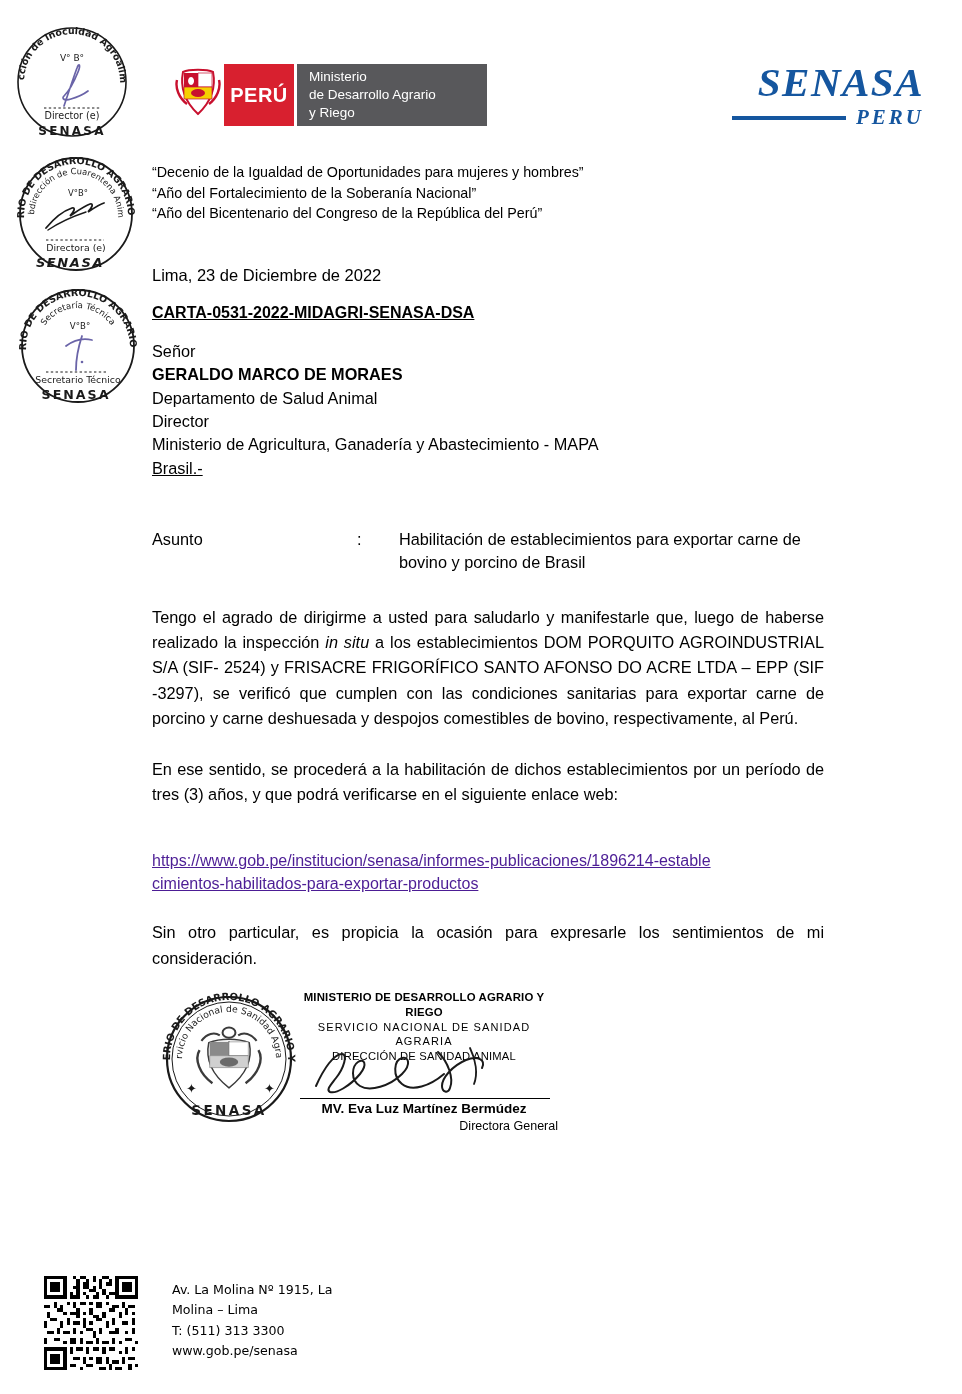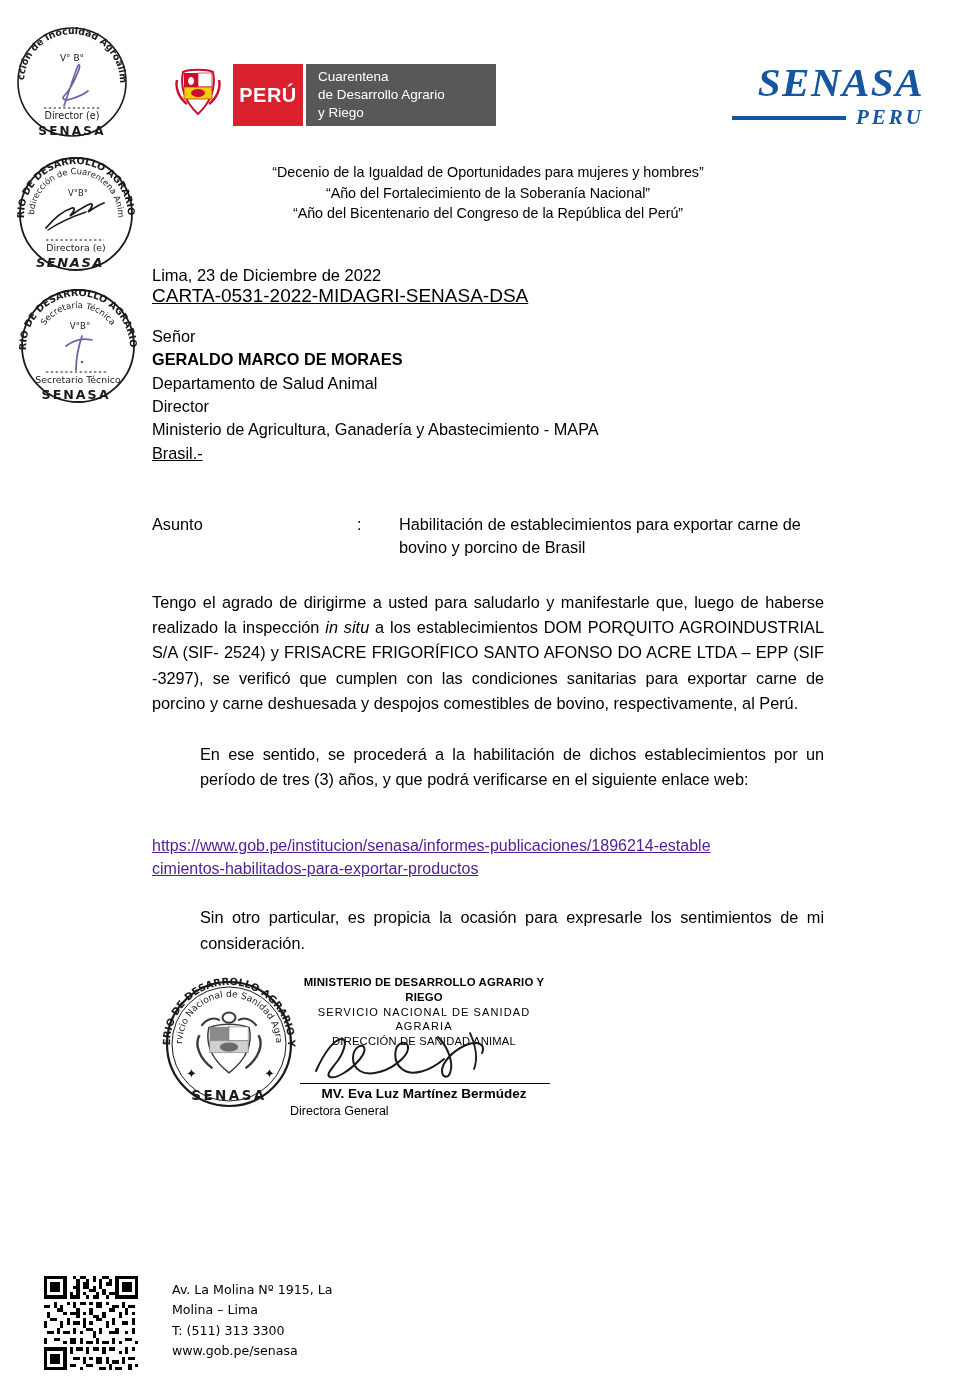--- a/index.html
+++ b/index.html
@@ -58,21 +58,20 @@
   .midagri-peru {
     width: 70px;
     background: #d8202f;
     color: #ffffff;
     display: flex;
     align-items: center;
     justify-content: center;
     font-size: 20px;
     font-weight: bold;
     letter-spacing: 0.5px;
-    margin-left: 9px;
   }
   .midagri-bar {
     width: 3px;
     background: #ffffff;
   }
   .midagri-min {
     background: #58585b;
     color: #ffffff;
     padding: 5px 16px 5px 12px;
     font-size: 13.5px;
@@ -122,33 +121,34 @@
 
   
   .doc {
     position: absolute;
     left: 152px;
     top: 0;
     width: 672px;
   }
   .epigraph {
     margin-top: 162px;
-    text-align: center;
+    text-align: left;
     font-size: 14.3px;
     line-height: 1.45;
   }
   .epigraph div { white-space: nowrap; }
 
   .city-date {
     margin-top: 42px;
     font-size: 16.5px;
   }
   .doc-code {
-    font-size: 19px;
-    font-weight: normal;
+    margin-top: 19px;
+    font-size: 16px;
+    font-weight: bold;
     text-decoration: underline;
     display: inline-block;
   }
 
   .addressee {
     margin-top: 18px;
     font-size: 16.3px;
     line-height: 1.43;
   }
   .addressee .name { font-weight: bold; }
@@ -163,21 +163,21 @@
   .subject-label { width: 205px; flex: none; }
   .subject-colon { width: 42px; flex: none; }
   .subject-text { flex: 1; }
 
   .body-p {
     margin-top: 30px;
     font-size: 16.3px;
     line-height: 1.56;
     text-align: justify;
   }
-  .body-p.tight { margin-top: 25px; margin-left: 48px; }
+  .body-p.tight { margin-top: 25px; }
   .body-p em { font-style: italic; }
 
   .weblink {
     margin-top: 26px;
     font-size: 16px;
     line-height: 1.42;
     color: #4c1d95;
     text-decoration: underline;
     word-break: break-all;
     display: inline-block;
@@ -227,21 +227,21 @@
     left: 130px; top: 114px;
     width: 268px;
     text-align: center;
     font-size: 13.5px;
     font-weight: bold;
   }
   .sig-role {
     position: absolute;
     left: 130px; top: 132px;
     width: 268px;
-    text-align: left;
+    text-align: right;
     font-size: 12.5px;
   }
 
   
   .footer {
     position: absolute;
     left: 0;
     bottom: 12px;
     width: 850px;
     height: 112px;
@@ -340,21 +340,21 @@
         <path d="M9,19 L37,19 L37,31 L23,31 L9,31 Z" fill="#f5d000" stroke="#c8102e" stroke-width="0.7"></path>
         <ellipse cx="23" cy="25" rx="7" ry="4" fill="#c8102e"></ellipse>
         <path d="M16,9 a3,4 0 1 0 0.1,0 M30,9 l3,6 l-6,0 Z" fill="#ffffff"></path>
         <path d="M2,12 C0,20 4,30 12,36" fill="none" stroke="#c8102e" stroke-width="2.4"></path>
         <path d="M44,12 C46,20 42,30 34,36" fill="none" stroke="#c8102e" stroke-width="2.4"></path>
       </svg>
     </div>
     <div class="midagri-peru">PERÚ</div>
     <div class="midagri-bar"></div>
     <div class="midagri-min">
-      <span>Cuarentena</span>
+      <span>Ministerio</span>
       <span>de Desarrollo Agrario</span>
       <span>y Riego</span>
     </div>
   </div>
 
   <div class="senasa-logo">
     <div class="senasa-word">SENASA</div>
     <div class="senasa-sub">
       <span class="senasa-rule"></span>
       <span class="senasa-peru">PERU</span>

